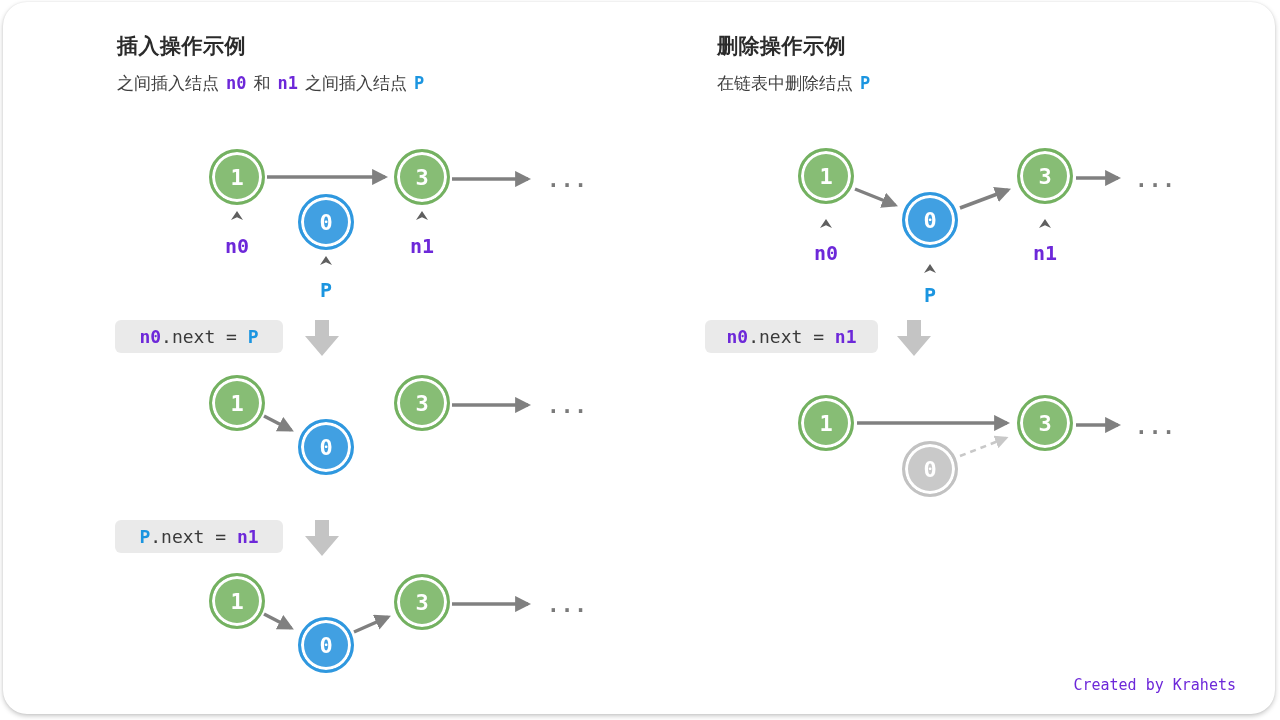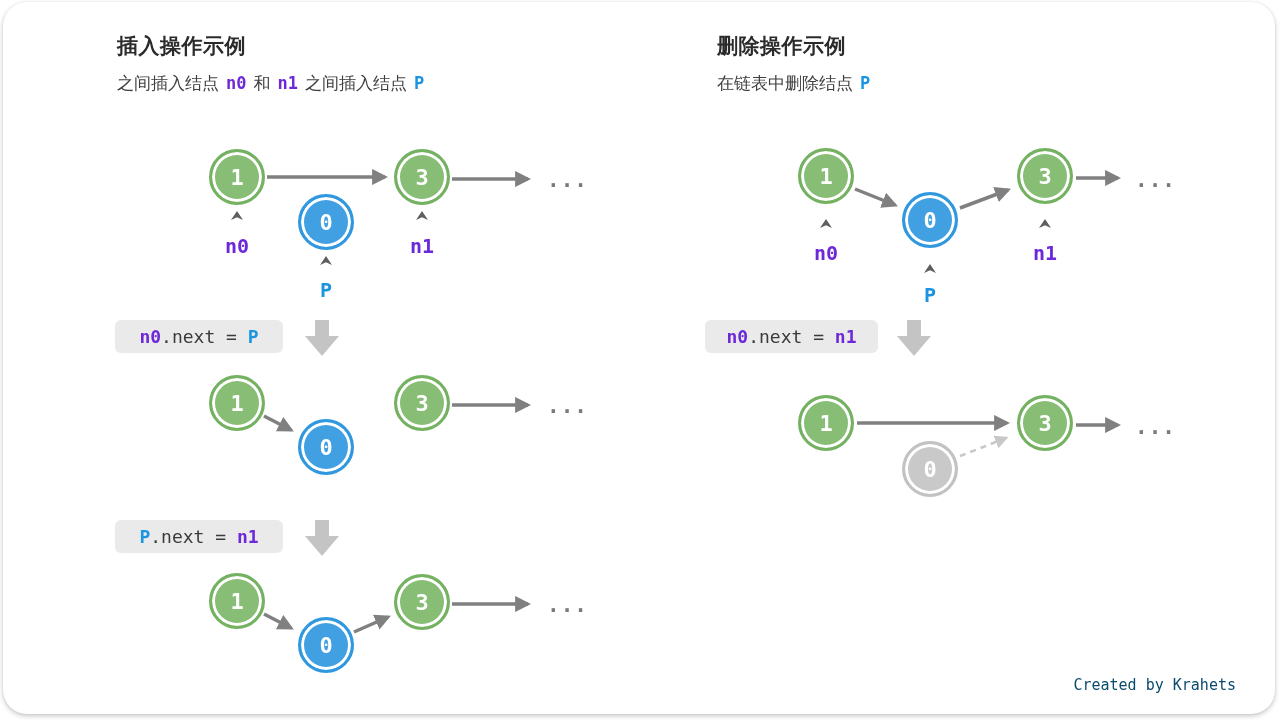--- a/index.html
+++ b/index.html
@@ -18,21 +18,21 @@
         box-shadow:inset 0 0 0 3px #fff;}
   .node.green{background:#87BD75;border:3px solid #74B161;}
   .node.blue{background:#41A0E2;border:3px solid #2F98DF;}
   .node.gray{background:#C9C9C9;border:3px solid #C2C2C2;}
   .chip{position:absolute;height:33px;background:#EAEAEA;border-radius:6px;display:flex;align-items:center;justify-content:center;
         font-family:"DejaVu Sans Mono",monospace;font-size:18px;color:#3A3A3A;white-space:pre;}
   .nlabel{position:absolute;width:40px;text-align:center;font-family:"DejaVu Sans Mono",monospace;font-size:20px;font-weight:bold;}
   .dots{position:absolute;width:34px;text-align:center;font-family:"DejaVu Sans Mono",monospace;font-weight:bold;font-size:21px;color:#7a7a7a;letter-spacing:1px;}
   .caret{position:absolute;width:12px;height:9px;}
   .blockarrow{position:absolute;width:34px;height:36px;}
-  .credit{position:absolute;right:44px;top:676px;font-family:"DejaVu Sans Mono",monospace;font-size:15px;color:#0c4a6e;}
+  .credit{position:absolute;right:44px;top:676px;font-family:"DejaVu Sans Mono",monospace;font-size:15px;color:#6d28d9;}
   svg.layer{position:absolute;left:0;top:0;width:1280px;height:720px;pointer-events:none;}
 </style>
 </head>
 <body>
 
 <div class="card"></div>
 
 <svg class="layer">
   <defs>
     <marker id="ah" viewBox="0 0 10 10" refX="8" refY="5" markerWidth="4.6" markerHeight="4.6" orient="auto-start-reverse">

